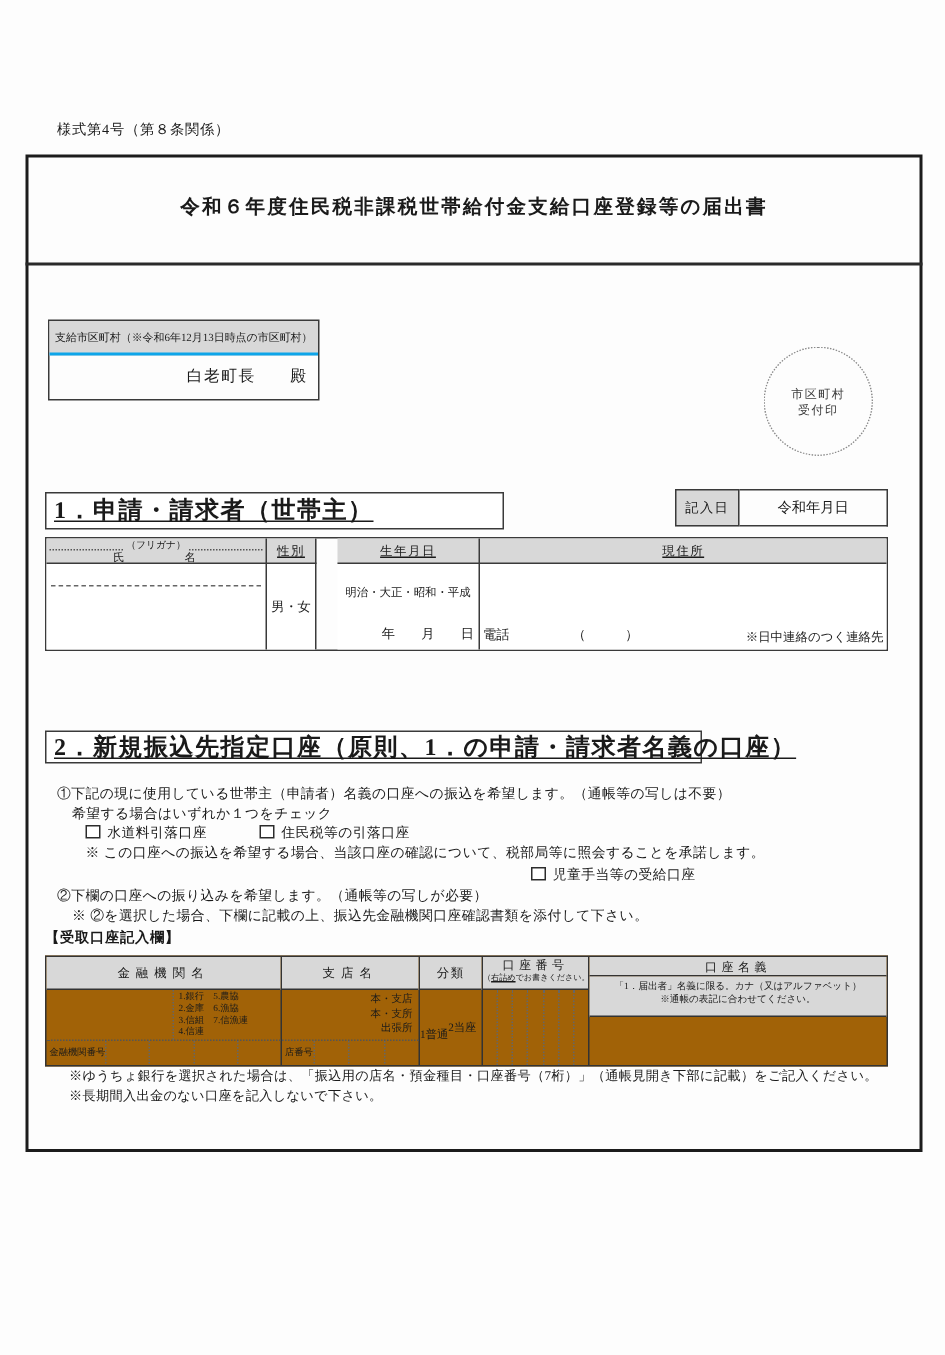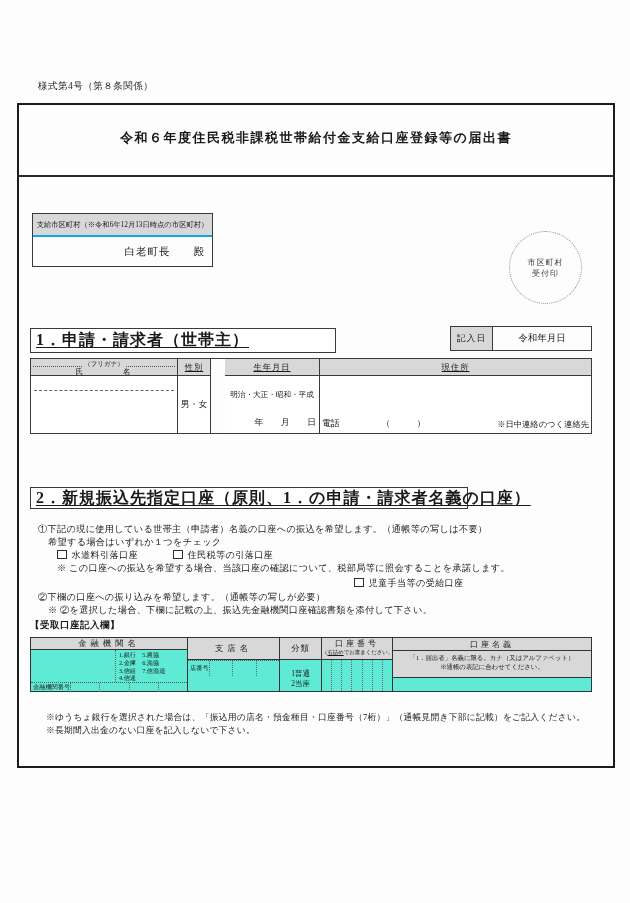--- a/index.html
+++ b/index.html
@@ -65,39 +65,39 @@
   .phone-paren { margin-left:42px; }
   .contact-note { margin-left:auto; font-size:8.3px; }
 
   .para { font-size:9.2px; letter-spacing:.3px; white-space:nowrap; }
   .cb-item { font-size:9.2px; letter-spacing:.3px; white-space:nowrap; }
   .cbx { display:inline-block; width:7.5px; height:7.5px; border:1px solid #2c2c2c; margin-right:5px; vertical-align:-1px; background:#fff; }
 
   .account-label { left:30px; top:619px; font-size:9.5px; font-weight:bold; letter-spacing:.5px; }
 
   
-  .bank-table { left:30px; top:637px; width:562px; height:55px; border:1px solid #333; box-sizing:border-box; display:flex; background:#5eead4; }
+  .bank-table { left:30px; top:637px; width:562px; height:74px; border:1px solid #333; box-sizing:border-box; display:flex; background:#a16207; }
   .bcol { border-right:1px solid #333; box-sizing:border-box; display:flex; flex-direction:column; }
   .bcol:last-child { border-right:none; }
   .cA { width:157px; } .cB { width:92px; } .cC { width:42px; } .cD { width:71px; } .cE { flex:1; }
   .bhead { height:22px; background:#d8d8d8; border-bottom:1px solid #333; box-sizing:border-box;
            display:flex; align-items:center; justify-content:center; font-size:8.3px; letter-spacing:4px; }
   .bheadD { height:22px; background:#d8d8d8; border-bottom:1px solid #333; box-sizing:border-box; text-align:center; }
   .bheadD .l1 { font-size:8px; letter-spacing:3px; line-height:11px; }
   .bheadD .l2 { font-size:5.4px; line-height:7px; white-space:nowrap; }
   .uline { text-decoration:underline; }
   .bodyA { height:33px; display:flex; box-sizing:border-box; }
   .bank-blank { flex:1; }
   .bank-types { width:72px; border-left:1px dotted #666; padding:1px 0 0 3px; box-sizing:border-box; font-size:6.2px; line-height:7.8px; white-space:nowrap; }
   .bsub { height:16px; border-top:1px dotted #555; display:flex; box-sizing:border-box; }
   .bsub-label { display:flex; align-items:center; padding-left:2px; font-size:6.2px; white-space:nowrap; }
   .digit-cells { flex:1; display:flex; }
   .digit-cells span { flex:1; border-left:1px dotted #666; }
   .bodyB { height:33px; box-sizing:border-box; padding:2px 4px 0 0; font-size:7px; line-height:9.5px; text-align:right; }
-  .bodyC { flex:1; display:flex; flex-direction:column; align-items:center; font-size:7.5px; }
+  .bodyC { flex:1; display:flex; flex-direction:row; align-items:center; font-size:7.5px; }
   .bodyC .t1opt { margin-top:9px; } .bodyC .t2opt { margin-top:0; }
   .acct-cells { flex:1; display:flex; }
   .acct-cells span { flex:1; border-left:1px dotted #666; }
   .acct-cells span:first-child { border-left:none; }
   .bheadE1 { height:13px; background:#d8d8d8; border-bottom:1px solid #333; box-sizing:border-box; text-align:center; font-size:8px; letter-spacing:3px; line-height:13px; }
   .bheadE2 { height:27px; background:#d8d8d8; border-bottom:1px solid #333; box-sizing:border-box; text-align:center; font-size:6.4px; line-height:9px; padding-top:2px; white-space:nowrap; }
   .bodyE { flex:1; }
 
   .note { font-size:8.8px; letter-spacing:.2px; white-space:nowrap; }
 </style>
@@ -211,20 +211,25 @@
           <span></span>
             <span></span>
             <span></span>
             <span></span>
         </div>
       </div>
     </div>
 
     <div class="bcol cB">
       <div class="bhead">支店名</div>
+      <div class="bodyB">
+        <div>本・支店</div>
+        <div>本・支所</div>
+        <div>出張所</div>
+      </div>
       <div class="bsub">
         <div class="bsub-label">店番号</div>
         <div class="digit-cells">
           <span></span>
             <span></span>
             <span></span>
         </div>
       </div>
     </div>
 

